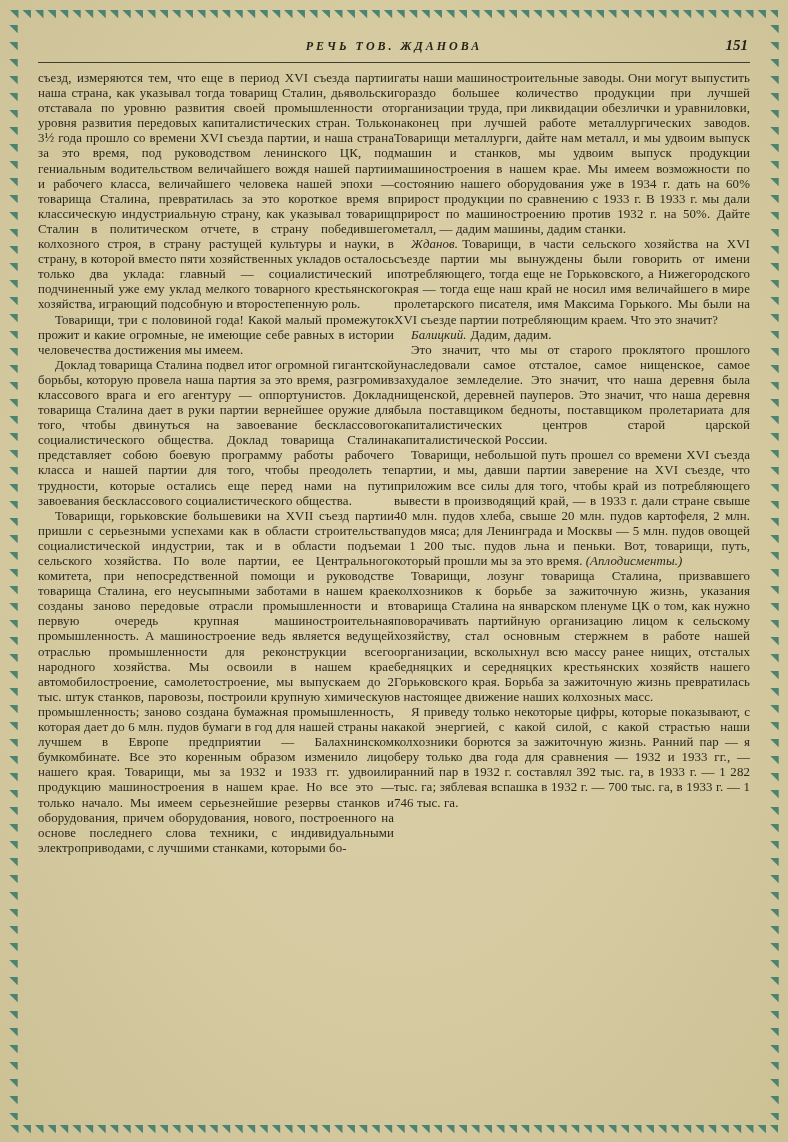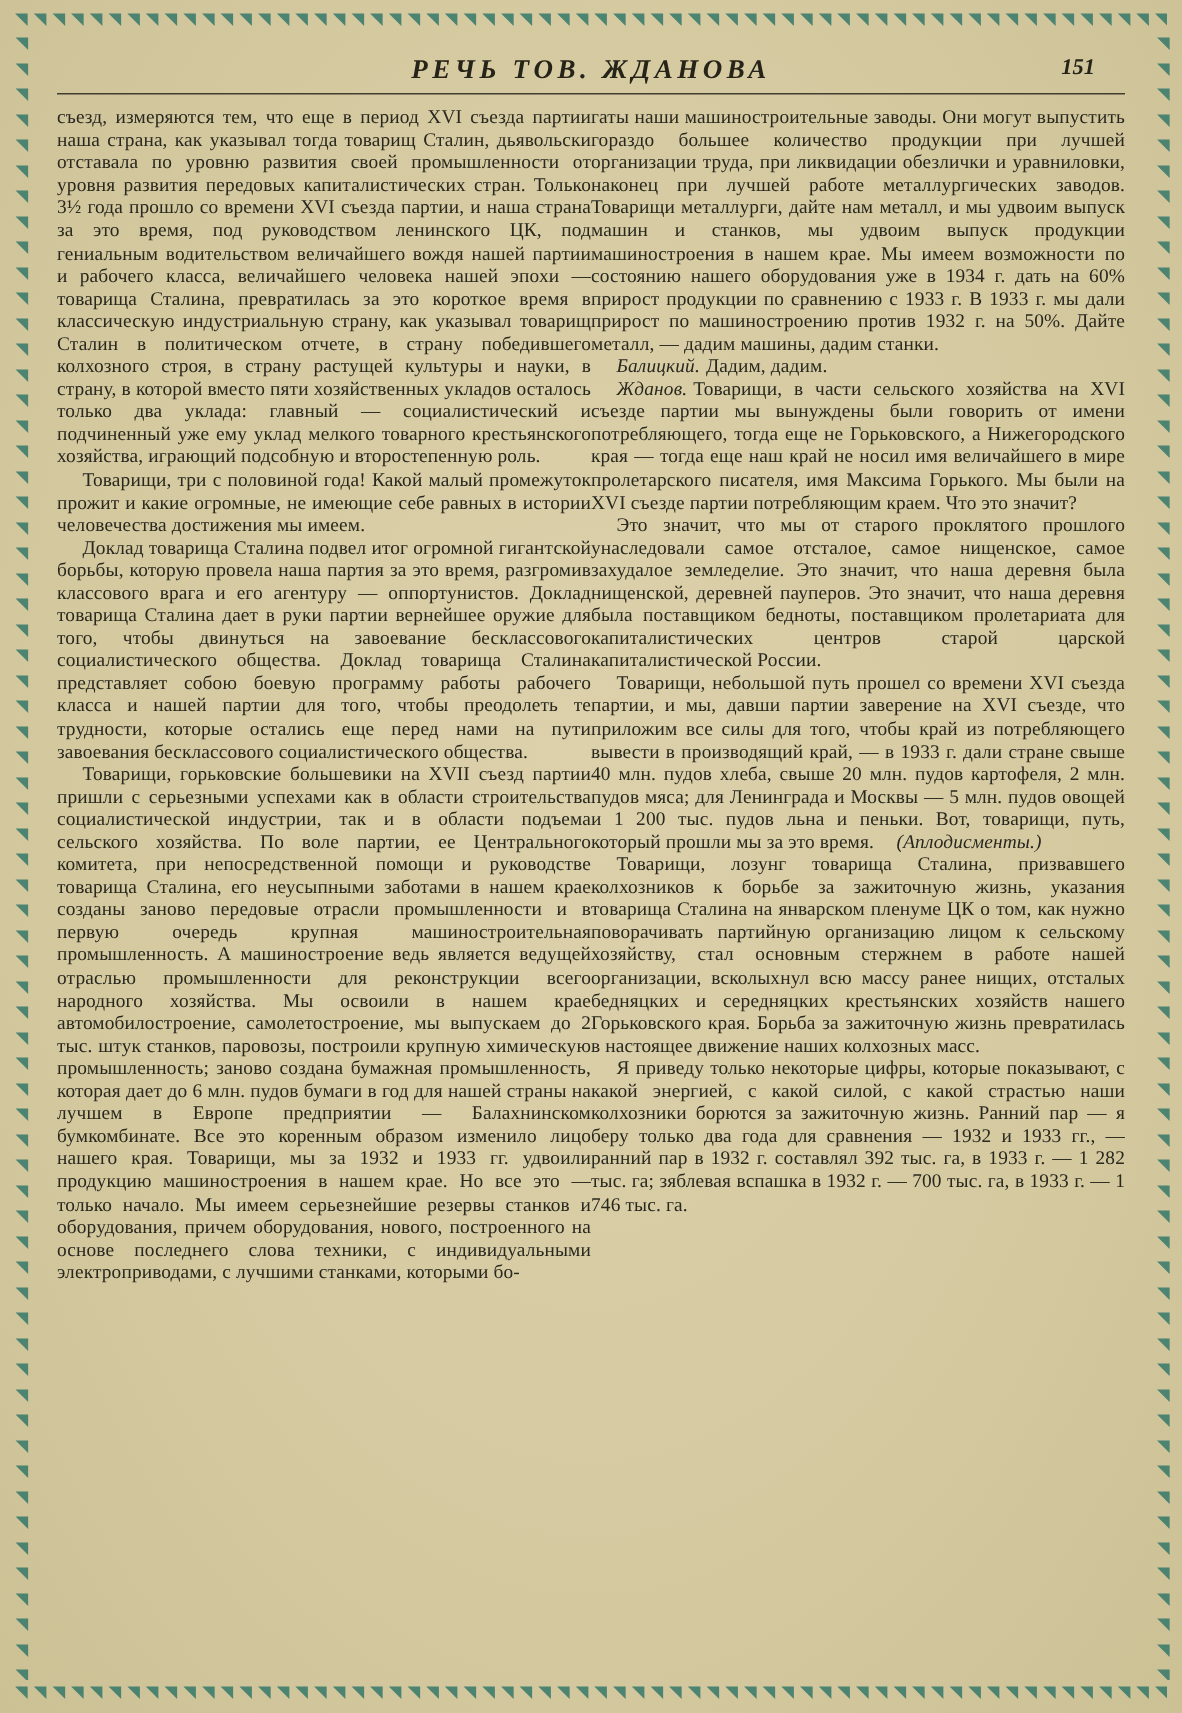--- a/index.html
+++ b/index.html
@@ -35,27 +35,27 @@
     left:38px;right:38px;top:36px;bottom:28px;
   }
   .header{
     position:relative;
     height:24px;
     text-align:center;
   }
   .header .title{
     font-style:italic;
     font-weight:bold;
-    font-size:18px;
+    font-size:12px;
     letter-spacing:3px;
     color:#262419;
   }
   .header .pagenum{
     position:absolute;
-    right:20px;top:1px;
+    right:2px;top:1px;
     font-style:italic;
     font-weight:bold;
     font-size:15px;
     color:#262419;
   }
   .rule{
     border:0;
     border-top:1.6px solid #413e31;
     margin:2px 0 8px 0;
   }
@@ -68,21 +68,21 @@
     flex:1 1 0;
     overflow:hidden;
     font-size:12.9px;
     line-height:1.17;
     text-align:justify;
     letter-spacing:.1px;
   }
   .para{margin:0;}
   .para.indent{text-indent:17px;}
   .speaker{font-style:italic;margin-right:4px;font-weight:normal;}
-  .tail{font-style:italic;margin-left:15px;}
+  .tail{font-style:italic;margin-left:3px;}
 </style>
 </head>
 <body>
 
 <div class="page">
 
   <div class="orn orn-top" style="color: rgb(53, 121, 106);">◥◥◥◥◥◥◥◥◥◥◥◥◥◥◥◥◥◥◥◥◥◥◥◥◥◥◥◥◥◥◥◥◥◥◥◥◥◥◥◥◥◥◥◥◥◥◥◥◥◥◥◥◥◥◥◥◥◥◥◥◥◥◥◥◥◥◥◥◥◥◥◥◥◥◥◥◥◥◥◥</div>
   <div class="orn orn-bottom" style="color: rgb(53, 121, 106);">◥◥◥◥◥◥◥◥◥◥◥◥◥◥◥◥◥◥◥◥◥◥◥◥◥◥◥◥◥◥◥◥◥◥◥◥◥◥◥◥◥◥◥◥◥◥◥◥◥◥◥◥◥◥◥◥◥◥◥◥◥◥◥◥◥◥◥◥◥◥◥◥◥◥◥◥◥◥◥◥</div>
   <div class="orn orn-v orn-left" style="color: rgb(53, 121, 106);">◥◥◥◥◥◥◥◥◥◥◥◥◥◥◥◥◥◥◥◥◥◥◥◥◥◥◥◥◥◥◥◥◥◥◥◥◥◥◥◥◥◥◥◥◥◥◥◥◥◥◥◥◥◥◥◥◥◥◥◥◥◥◥◥◥◥◥◥◥◥◥◥◥◥◥◥◥◥◥◥◥◥◥◥◥◥◥◥◥◥◥◥◥◥◥◥◥◥◥◥◥◥◥◥◥◥◥◥◥◥</div>
   <div class="orn orn-v orn-right" style="color: rgb(53, 121, 106);">◥◥◥◥◥◥◥◥◥◥◥◥◥◥◥◥◥◥◥◥◥◥◥◥◥◥◥◥◥◥◥◥◥◥◥◥◥◥◥◥◥◥◥◥◥◥◥◥◥◥◥◥◥◥◥◥◥◥◥◥◥◥◥◥◥◥◥◥◥◥◥◥◥◥◥◥◥◥◥◥◥◥◥◥◥◥◥◥◥◥◥◥◥◥◥◥◥◥◥◥◥◥◥◥◥◥◥◥◥◥</div>
@@ -99,22 +99,22 @@
 
       <div class="col">
         <p class="para"><span>съезд, измеряются тем, что еще в период XVI съезда партии наша страна, как указывал тогда товарищ Сталин, дьявольски отставала по уровню развития своей промышленности от уровня развития передовых капиталистических стран. Только 3½ года прошло со времени XVI съезда партии, и наша страна за это время, под руководством ленинского ЦК, под гениальным водительством величайшего вождя нашей партии и рабочего класса, величайшего человека нашей эпохи — товарища Сталина, превратилась за это короткое время в классическую индустриальную страну, как указывал товарищ Сталин в политическом отчете, в страну победившего колхозного строя, в страну растущей культуры и науки, в страну, в которой вместо пяти хозяйственных укладов осталось только два уклада: главный — социалистический и подчиненный уже ему уклад мелкого товарного крестьянского хозяйства, играющий подсобную и второстепенную роль.</span></p>
         <p class="para indent"><span>Товарищи, три с половиной года! Какой малый промежуток прожит и какие огромные, не имеющие себе равных в истории человечества достижения мы имеем.</span></p>
         <p class="para indent"><span>Доклад товарища Сталина подвел итог огромной гигантской борьбы, которую провела наша партия за это время, разгромив классового врага и его агентуру — оппортунистов. Доклад товарища Сталина дает в руки партии вернейшее оружие для того, чтобы двинуться на завоевание бесклассового социалистического общества. Доклад товарища Сталина представляет собою боевую программу работы рабочего класса и нашей партии для того, чтобы преодолеть те трудности, которые остались еще перед нами на пути завоевания бесклассового социалистического общества.</span></p>
         <p class="para indent"><span>Товарищи, горьковские большевики на XVII съезд партии пришли с серьезными успехами как в области строительства социалистической индустрии, так и в области подъема сельского хозяйства. По воле партии, ее Центрального комитета, при непосредственной помощи и руководстве товарища Сталина, его неусыпными заботами в нашем крае созданы заново передовые отрасли промышленности и в первую очередь крупная машиностроительная промышленность. А машиностроение ведь является ведущей отраслью промышленности для реконструкции всего народного хозяйства. Мы освоили в нашем крае автомобилостроение, самолетостроение, мы выпускаем до 2 тыс. штук станков, паровозы, построили крупную химическую промышленность; заново создана бумажная промышленность, которая дает до 6 млн. пудов бумаги в год для нашей страны на лучшем в Европе предприятии — Балахнинском бумкомбинате. Все это коренным образом изменило лицо нашего края. Товарищи, мы за 1932 и 1933 гг. удвоили продукцию машиностроения в нашем крае. Но все это — только начало. Мы имеем серьезнейшие резервы станков и оборудования, причем оборудования, нового, построенного на основе последнего слова техники, с индивидуальными электроприводами, с лучшими станками, которыми бо-</span></p>
       </div>
 
       <div class="col">
         <p class="para"><span>гаты наши машиностроительные заводы. Они могут выпустить гораздо большее количество продукции при лучшей организации труда, при ликвидации обезлички и уравниловки, наконец при лучшей работе металлургических заводов. Товарищи металлурги, дайте нам металл, и мы удвоим выпуск машин и станков, мы удвоим выпуск продукции машиностроения в нашем крае. Мы имеем возможности по состоянию нашего оборудования уже в 1934 г. дать на 60% прирост продукции по сравнению с 1933 г. В 1933 г. мы дали прирост по машиностроению против 1932 г. на 50%. Дайте металл, — дадим машины, дадим станки.</span></p>
+        <p class="para indent"><i class="speaker">Жданов.</i><span>Товарищи, в части сельского хозяйства на XVI съезде партии мы вынуждены были говорить от имени потребляющего, тогда еще не Горьковского, а Нижегородского края — тогда еще наш край не носил имя величайшего в мире пролетарского писателя, имя Максима Горького. Мы были на XVI съезде партии потребляющим краем. Что это значит?</span></p>
         <p class="para indent"><i class="speaker">Балицкий.</i><span>Дадим, дадим.</span></p>
-        <p class="para indent"><i class="speaker">Жданов.</i><span>Товарищи, в части сельского хозяйства на XVI съезде партии мы вынуждены были говорить от имени потребляющего, тогда еще не Горьковского, а Нижегородского края — тогда еще наш край не носил имя величайшего в мире пролетарского писателя, имя Максима Горького. Мы были на XVI съезде партии потребляющим краем. Что это значит?</span></p>
         <p class="para indent"><span>Это значит, что мы от старого проклятого прошлого унаследовали самое отсталое, самое нищенское, самое захудалое земледелие. Это значит, что наша деревня была нищенской, деревней пауперов. Это значит, что наша деревня была поставщиком бедноты, поставщиком пролетариата для капиталистических центров старой царской капиталистической России.</span></p>
         <p class="para indent"><span>Товарищи, небольшой путь прошел со времени XVI съезда партии, и мы, давши партии заверение на XVI съезде, что приложим все силы для того, чтобы край из потребляющего вывести в производящий край, — в 1933 г. дали стране свыше 40 млн. пудов хлеба, свыше 20 млн. пудов картофеля, 2 млн. пудов мяса; для Ленинграда и Москвы — 5 млн. пудов овощей и 1 200 тыс. пудов льна и пеньки. Вот, товарищи, путь, который прошли мы за это время.</span><i class="tail">(Аплодисменты.)</i></p>
         <p class="para indent"><span>Товарищи, лозунг товарища Сталина, призвавшего колхозников к борьбе за зажиточную жизнь, указания товарища Сталина на январском пленуме ЦК о том, как нужно поворачивать партийную организацию лицом к сельскому хозяйству, стал основным стержнем в работе нашей организации, всколыхнул всю массу ранее нищих, отсталых бедняцких и середняцких крестьянских хозяйств нашего Горьковского края. Борьба за зажиточную жизнь превратилась в настоящее движение наших колхозных масс.</span></p>
         <p class="para indent"><span>Я приведу только некоторые цифры, которые показывают, с какой энергией, с какой силой, с какой страстью наши колхозники борются за зажиточную жизнь. Ранний пар — я беру только два года для сравнения — 1932 и 1933 гг., — ранний пар в 1932 г. составлял 392 тыс. га, в 1933 г. — 1 282 тыс. га; зяблевая вспашка в 1932 г. — 700 тыс. га, в 1933 г. — 1 746 тыс. га.</span></p>
       </div>
 
     </div>
   </div>
 </div>
 

